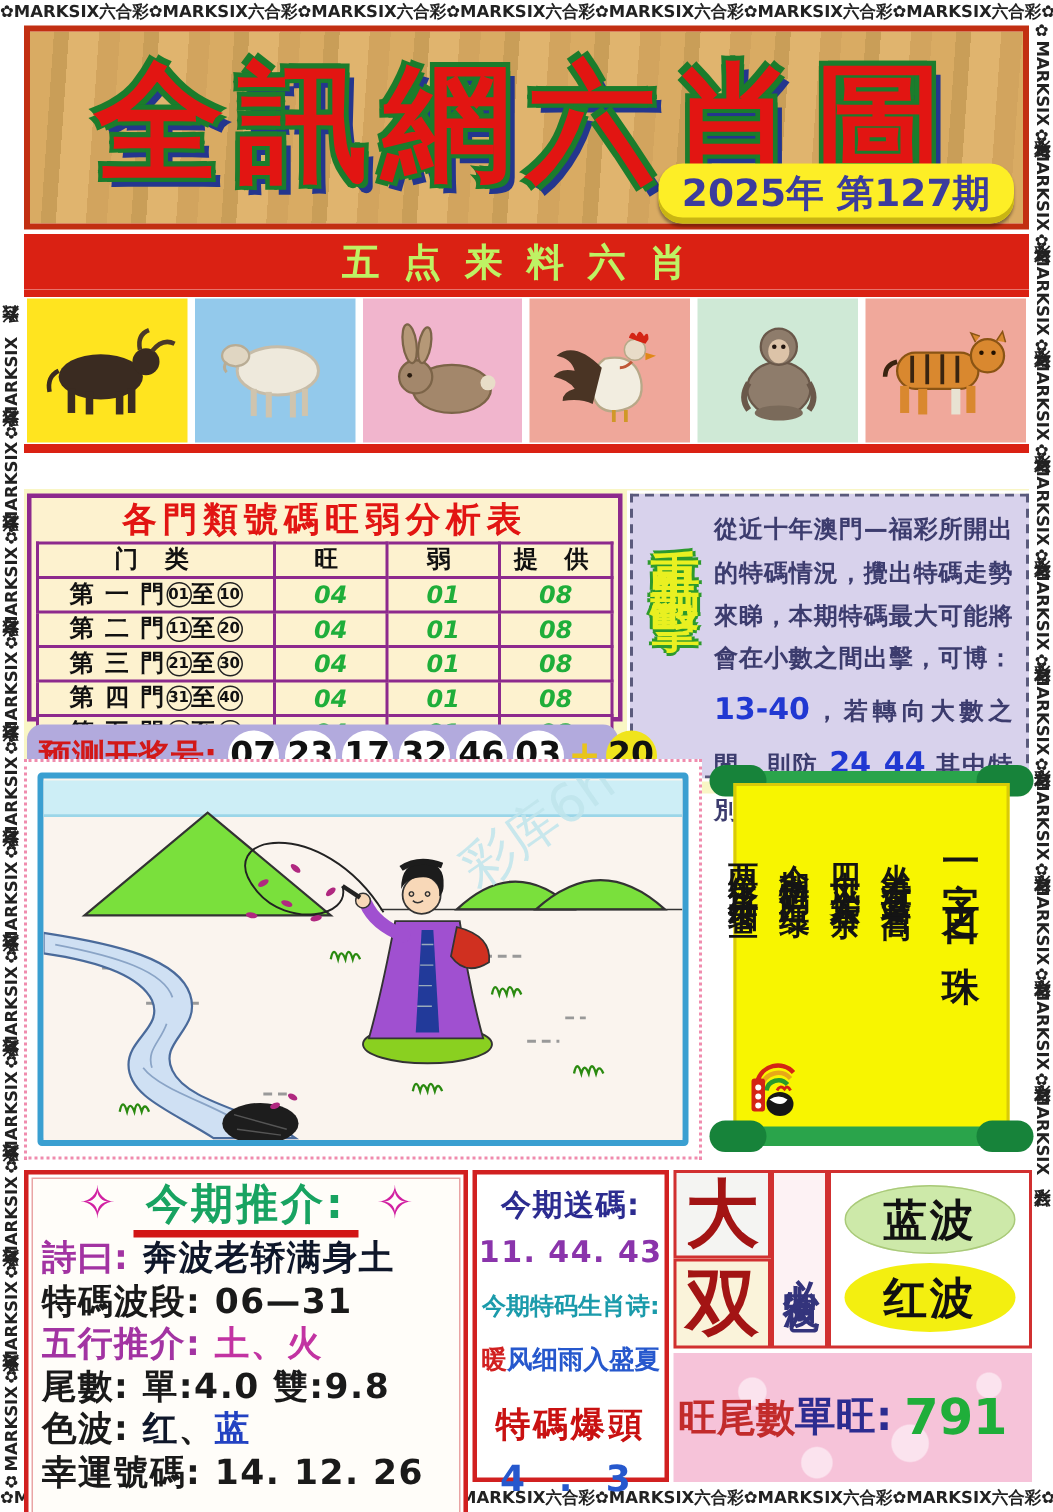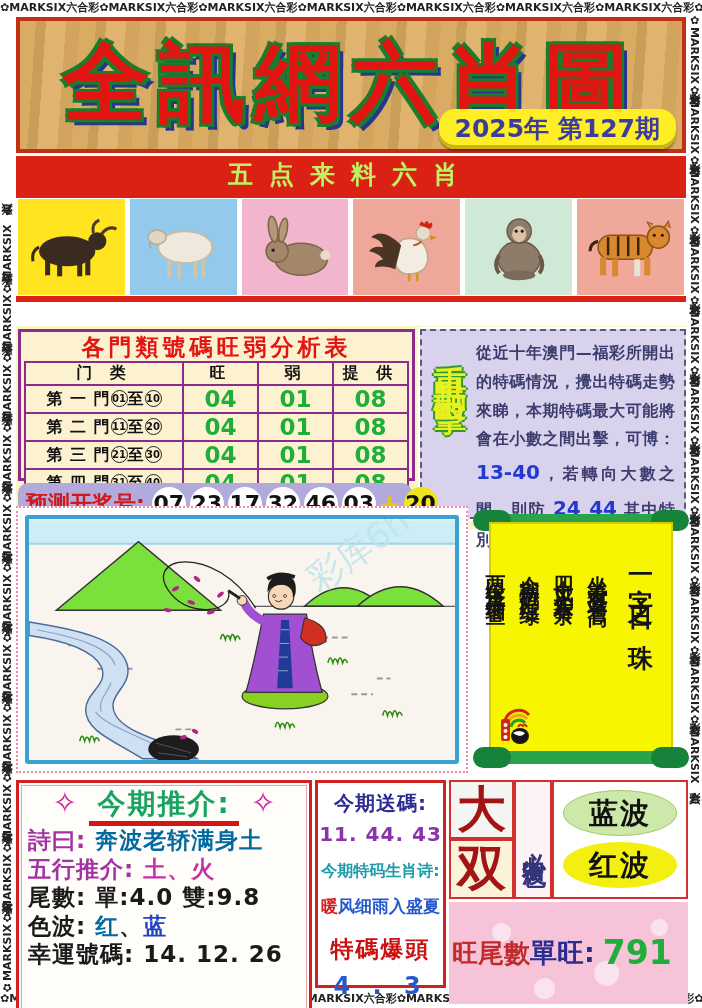--- a/index.html
+++ b/index.html
@@ -38,21 +38,21 @@
   
   .yellow-sec { position:absolute; left:16px; right:16px; top:302px; height:203px; background:#f9f6c5;margin-top:24px; }
 
   .analysis { position:absolute; left:2px; top:3px; width:397px; height:152px; background:#fdf2cf;
     border:3px solid #8d2a8d; padding:1px 3px; }
   .analysis-title { color:#e21512; font-weight:bold; font-size:23px; text-align:center; line-height:28px; letter-spacing:4px; }
   .analysis table { width:100%; border-collapse:collapse; table-layout:fixed; }
   .analysis td { border:2px solid #8d2a8d; text-align:center; height:23px; font-weight:bold; background:#fdf2cf; }
   .ath { font-size:16px; color:#111; letter-spacing:6px; }
   .alabel { font-size:16px; color:#111; letter-spacing:1px; }
-  .aval { font-size:23px; color:#1fae3a; }
+  .aval { font-size:16px; color:#1fae3a;font-style:italic; }
   .circ { display:inline-block; width:17px; height:17px; border:1px solid #222; border-radius:50%;
     font-size:10px; line-height:16px; text-align:center; letter-spacing:0; vertical-align:2px; }
 
   .focus { position:absolute; right:0; top:3px; width:266px; height:190px; background:#d8d2ec;
     border:2px dashed #5a5a7c; outline:2px solid #ffffff; display:flex; }
   .focus-title { writing-mode:vertical-rl; font-size:33px; font-weight:bold; letter-spacing:12px;
     color:#e9f021; padding:8px 0 0 5px;
     text-shadow:-2px 0 0 #2d9a2d, 2px 0 0 #2d9a2d, 0 -2px 0 #2d9a2d, 0 2px 0 #2d9a2d; }
   .focus-body { flex:1; padding:8px 9px 4px 4px; font-size:16px; font-weight:bold; color:#3c3c6e;
     line-height:1.8; text-align:justify; }
@@ -85,21 +85,21 @@
   .scroll-line { font-size:20px; font-weight:bold; letter-spacing:5px; padding-left:7px; }
   .scroll-logo { position:absolute; left:8px; bottom:6px; }
 
   
   .rec-panel { position:absolute; left:16px; top:780px; width:296px; height:236px; background:#fffdf9;
     border:3px solid #d12020; box-shadow:inset 0 0 0 2px #fff, inset 0 0 0 3px #e9a4a4; padding:3px 9px 0; }
   .rec-title-row { text-align:center; font-size:28px; font-weight:bold; line-height:34px; white-space:nowrap; }
   .rec-diamond { color:#d121a2; font-size:30px; }
   .rec-title { color:#18a361; display:inline-block; border-bottom:5px solid #d21515; padding:0 8px 0; margin:0 12px; letter-spacing:2px; }
   .rec-line { font-size:23px; font-weight:bold; line-height:28.5px; white-space:nowrap; letter-spacing:1px; }
-  .c-purple{color:#a233a2} .c-red{color:#0369a1} .c-black{color:#1a1a1a} .c-blue{color:#2342c2} .c-magenta{color:#c233a2}
+  .c-purple{color:#a233a2} .c-red{color:#0f172a} .c-black{color:#1a1a1a} .c-blue{color:#2342c2} .c-magenta{color:#c233a2}
 
   .mid-panel { position:absolute; left:315px; top:780px; width:131px; height:208px; background:#ffffff;
     border:3px solid #d12020; text-align:center; }
   .send-label { color:#2c2c90; font-size:20px; font-weight:bold; margin-top:7px; letter-spacing:1px; }
   .send-nums { color:#8a34ab; font-size:20px; font-weight:bold; margin-top:5px; letter-spacing:1px; }
   .poem-label { color:#1b9bab; font-size:16px; font-weight:bold; margin-top:15px; }
   .poem { font-size:17px; font-weight:bold; margin-top:13px; }
   .poem-first{ color:#d12020; } .poem-rest{ color:#2658cd; }
   .burst-label { color:#c91111; font-size:23px; font-weight:bold; margin-top:16px; letter-spacing:2px; }
   .burst-value { color:#2658cd; font-size:24px; font-weight:bold; margin-top:7px; letter-spacing:7px; }
@@ -111,21 +111,21 @@
     border:2px solid #d13030; font-size:49px; font-weight:bold; color:#a31414; line-height:56px; text-align:center; }
   .cell-must { position:absolute; left:65px; top:0; width:38px; height:119px; background:#fdf2f4;
     border:2px solid #d13030; writing-mode:vertical-rl; font-size:24px; font-weight:bold; color:#34347c;
     text-align:center; letter-spacing:4px; padding-top:2px; }
   .cell-waves { position:absolute; left:103px; top:0; width:136px; height:119px; background:#ffffff;
     border:2px solid #d13030; }
   .wave { width:114px; height:46px; border-radius:50%; margin:6px auto 0; text-align:center; line-height:46px;
     font-size:29px; font-weight:bold; color:#111; letter-spacing:2px; }
   .wave-red { background:#f3ef10; }
   .wave-blue { background:#cde9a9; box-shadow:inset 0 0 0 1px #a9c979; margin-top:8px; }
-  .tails-panel { position:absolute; left:0; top:122px; width:239px; height:102px;
+  .tails-panel { position:absolute; left:0; top:122px; width:239px; height:86px;
     background:#f6c3d9;
     background-image:radial-gradient(circle at 22% 30%, #fbe3ee 0 9px, transparent 10px),
                      radial-gradient(circle at 66% 70%, #fbe3ee 0 12px, transparent 13px),
                      radial-gradient(circle at 88% 25%, #fbe3ee 0 8px, transparent 9px),
                      radial-gradient(circle at 40% 85%, #fbe3ee 0 10px, transparent 11px);
     display:flex; align-items:center; }
   .tails-label { color:#c22b2b; font-size:26px; font-weight:bold; margin-left:3px; white-space:nowrap; }
   .tails-rows { flex:1; }
   .tails-row { display:flex; align-items:center; justify-content:flex-start; line-height:40px; }
   .tails-key { color:#2c2c90; font-size:27px; font-weight:bold; }
@@ -362,20 +362,21 @@
     </div>
     <div class="rod rod-bottom">
       <div class="cap cap-l"></div>
       <div class="cap cap-r"></div>
     </div>
   </div>
 
   <div class="rec-panel">
     <div class="rec-title-row"><span class="rec-diamond">✧</span><span class="rec-title">今期推介:</span><span class="rec-diamond">✧</span></div>
     <div class="rec-line"><span class="c-purple">詩曰:</span> <span class="c-red">奔波老轿满身土</span></div>
+    <div class="rec-line"><span class="c-black">特碼波段:</span> <span class="c-black">06—31</span></div>
     <div class="rec-line"><span class="c-purple">五行推介:</span> <span class="c-magenta">土、火</span></div>
     <div class="rec-line"><span class="c-black">尾數:</span> <span class="c-black">單:4.0</span> <span class="c-black">雙:9.8</span></div>
     <div class="rec-line"><span class="c-black">色波:</span> <span class="c-red">红</span><span class="c-black">、</span><span class="c-blue">蓝</span></div>
     <div class="rec-line"><span class="c-black">幸運號碼:</span> <span class="c-black">14. 12. 26</span></div>
   </div>
 
   <div class="mid-panel">
     <div class="send-label">今期送碼:</div>
     <div class="send-nums">11. 44. 43</div>
     <div class="poem-label">今期特码生肖诗:</div>

